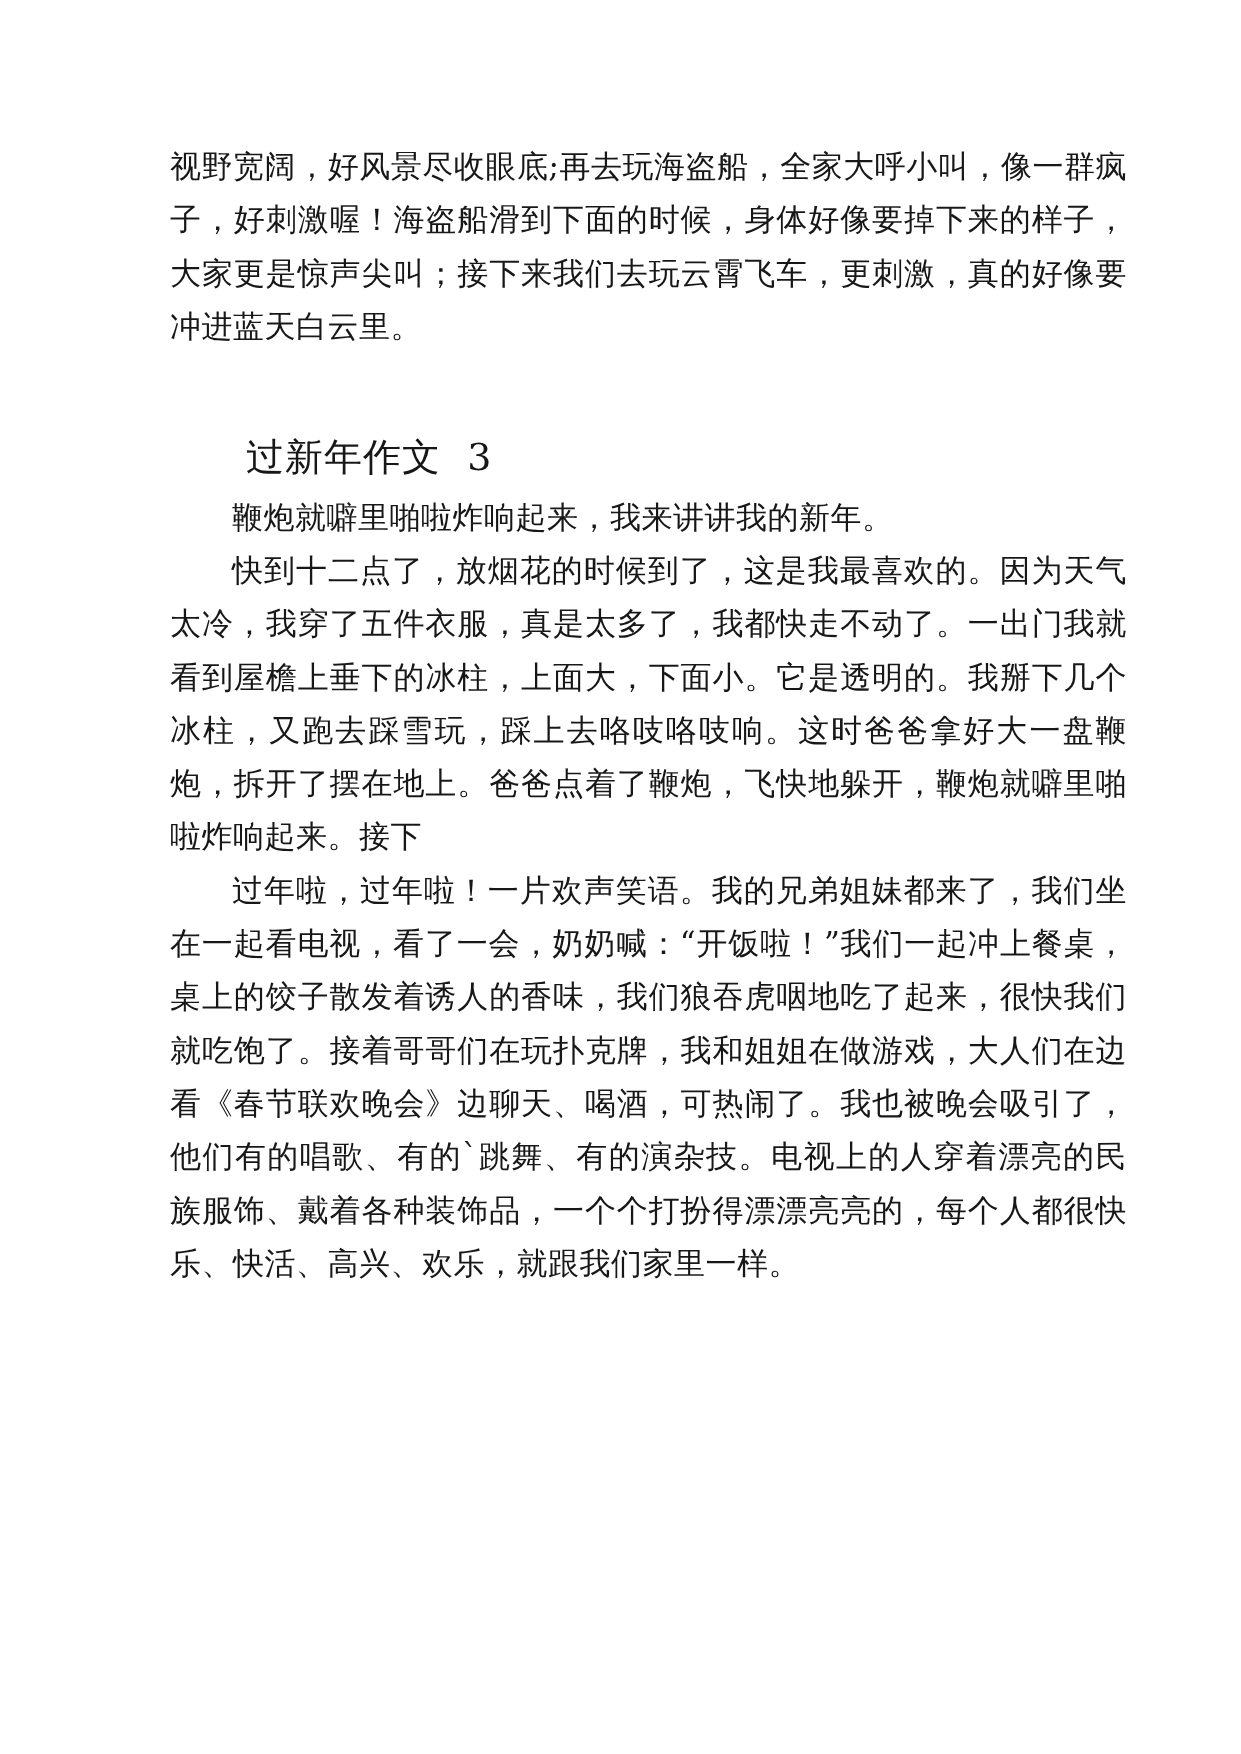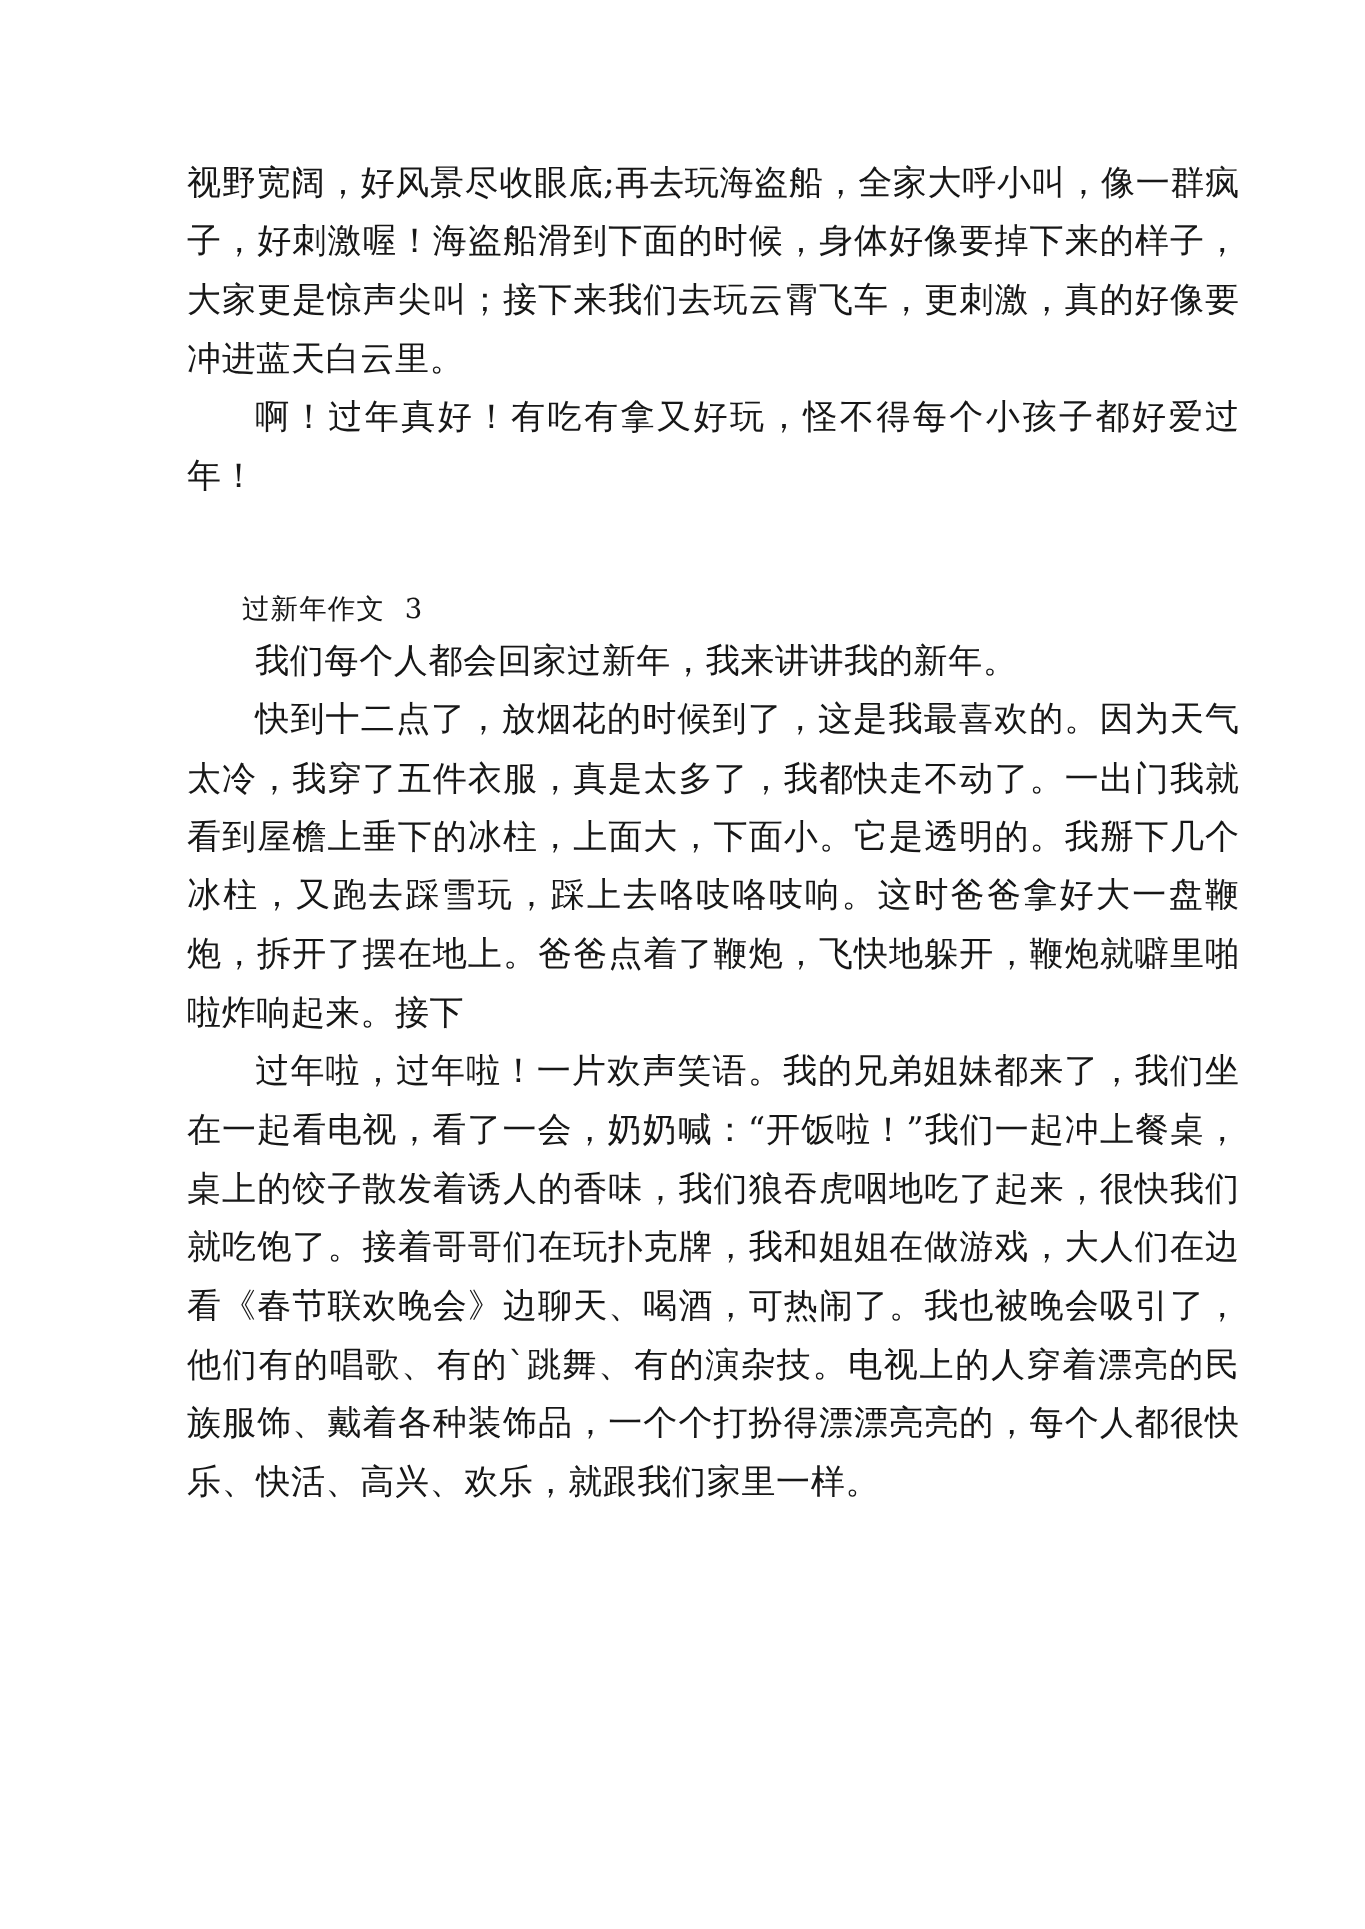--- a/index.html
+++ b/index.html
@@ -32,40 +32,39 @@
     text-justify: inter-ideograph;
   }
   p.indent {
     text-indent: 2em;
   }
   .spacer-block {
     height: 72px;
   }
   .heading {
     margin: 0;
-    font-size: 25px;
+    font-size: 38px;
     font-weight: normal;
     text-indent: 2em;
     letter-spacing: 1px;
   }
   .heading .num {
     letter-spacing: 0;
   }
 </style>
 </head>
 <body>
 
 <div class="page">
   <div class="doc-body">
 
     <p class="para">视野宽阔，好风景尽收眼底;再去玩海盗船，全家大呼小叫，像一群疯子，好刺激喔！海盗船滑到下面的时候，身体好像要掉下来的样子，大家更是惊声尖叫；接下来我们去玩云霄飞车，更刺激，真的好像要冲进蓝天白云里。</p>
-    <p class="para indent">啊！过年真好！有吃有拿又好玩，怪不得每个小孩子都好爱过年！</p>
 
     <div class="spacer-block"></div>
 
     <h2 class="heading"><span>过新年作文</span>&nbsp; <span class="num">3</span></h2>
 
-    <p class="para indent">我们每个人都会回家过新年，我来讲讲我的新年。</p>
+    <p class="para indent">鞭炮就噼里啪啦炸响起来，我来讲讲我的新年。</p>
     <p class="para indent">快到十二点了，放烟花的时候到了，这是我最喜欢的。因为天气太冷，我穿了五件衣服，真是太多了，我都快走不动了。一出门我就看到屋檐上垂下的冰柱，上面大，下面小。它是透明的。我掰下几个冰柱，又跑去踩雪玩，踩上去咯吱咯吱响。这时爸爸拿好大一盘鞭炮，拆开了摆在地上。爸爸点着了鞭炮，飞快地躲开，鞭炮就噼里啪啦炸响起来。接下</p>
     <p class="para indent">过年啦，过年啦！一片欢声笑语。我的兄弟姐妹都来了，我们坐在一起看电视，看了一会，奶奶喊：“开饭啦！”我们一起冲上餐桌，桌上的饺子散发着诱人的香味，我们狼吞虎咽地吃了起来，很快我们就吃饱了。接着哥哥们在玩扑克牌，我和姐姐在做游戏，大人们在边看《春节联欢晚会》边聊天、喝酒，可热闹了。我也被晚会吸引了，他们有的唱歌、有的`跳舞、有的演杂技。电视上的人穿着漂亮的民族服饰、戴着各种装饰品，一个个打扮得漂漂亮亮的，每个人都很快乐、快活、高兴、欢乐，就跟我们家里一样。</p>
 
   </div>
 </div>
 
 </body></html>

